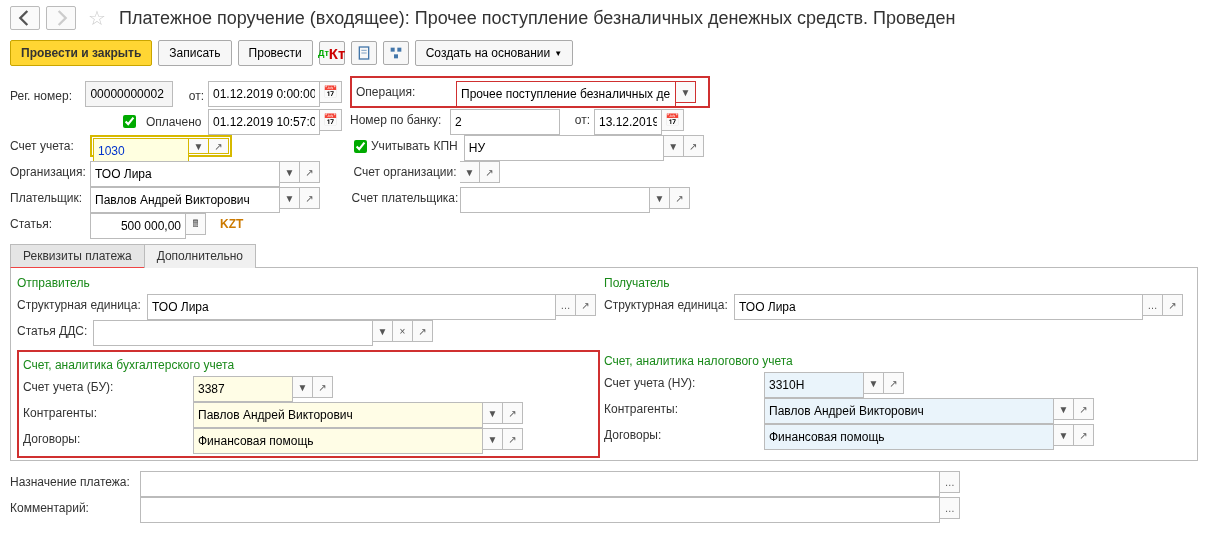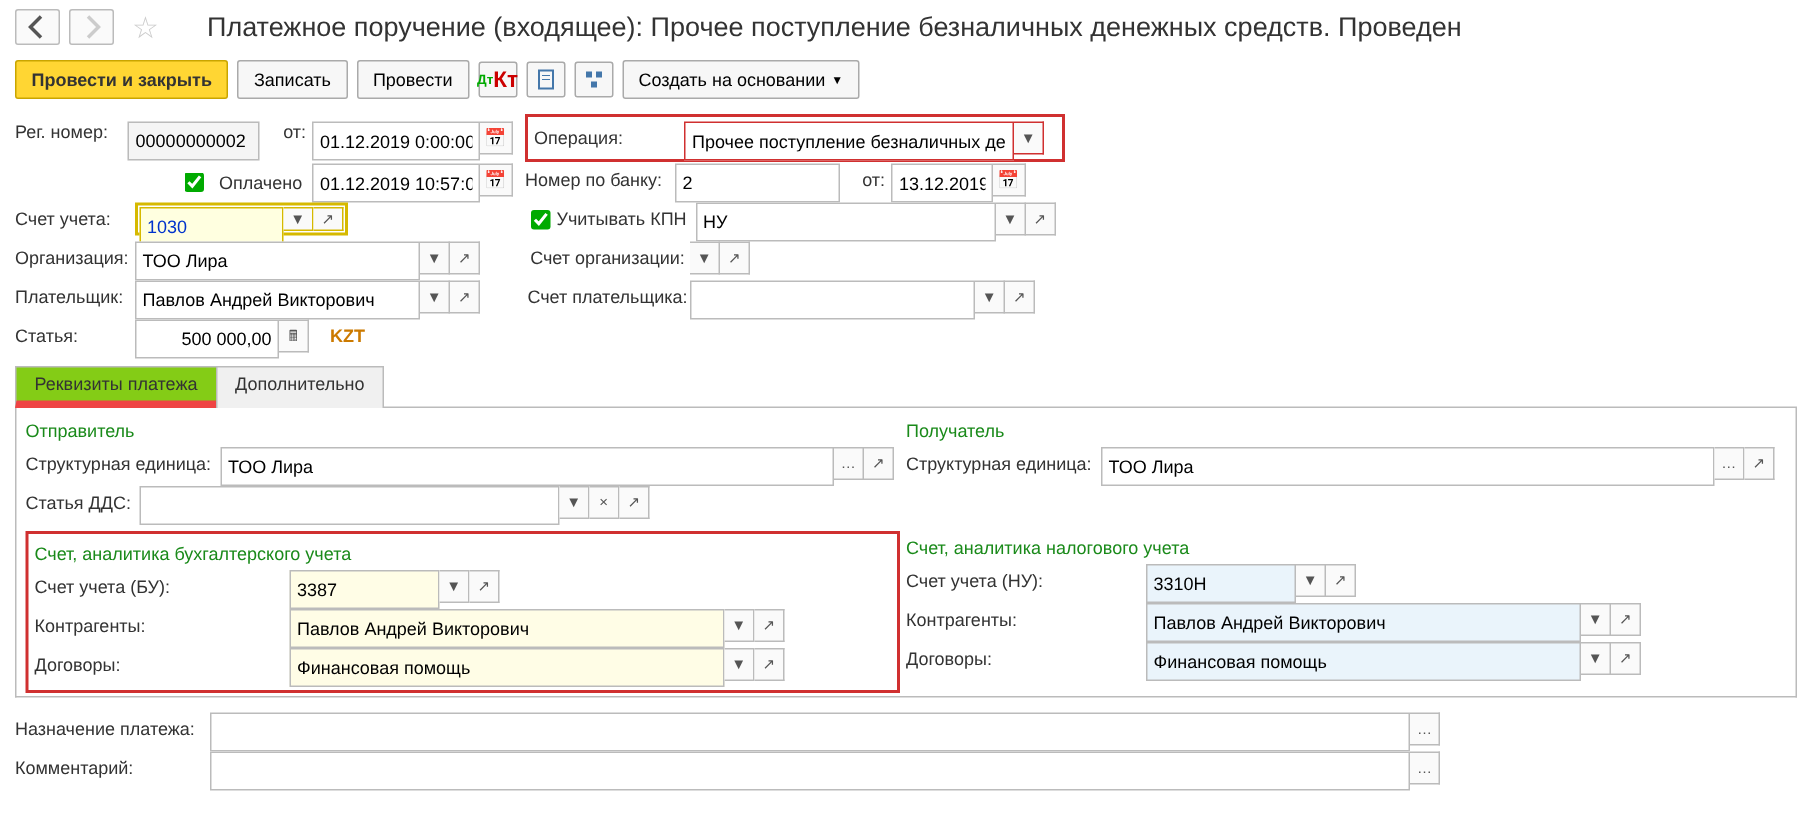--- a/index.html
+++ b/index.html
@@ -1,20 +1,20 @@
 <!DOCTYPE html>
 <html><head>
 <meta charset="utf-8">
 <style>
 * { box-sizing: border-box; font-family: Arial, sans-serif; font-size: 12px; }
 body { margin: 0; padding: 6px 10px; background: #fff; color: #333; }
 .top-bar { display: flex; align-items: center; gap: 6px; margin-bottom: 10px; }
 .nav-btn { width: 30px; height: 24px; border: 1px solid #bbb; background: #fafafa; display: inline-flex; align-items: center; justify-content: center; cursor: pointer; border-radius: 2px; }
 .star-icon { width: 22px; height: 22px; display: inline-flex; align-items: center; justify-content: center; color: #ccc; font-size: 20px; margin: 0 4px; }
-.page-title { font-size: 18px; color: #333; font-weight: normal; margin-left: 20px; }
+.page-title { font-size: 18px; color: #333; font-weight: normal; margin-left: 1px; }
 .toolbar { display: flex; align-items: center; gap: 6px; margin-bottom: 10px; }
 .btn { height: 24px; padding: 12px 10px; border: 1px solid #aaa; background: #f7f7f7; cursor: pointer; border-radius: 2px; display: inline-flex; align-items: center; }
 .btn-yellow { background: #ffd633; border-color: #c9a500; font-weight: bold; color: #333; }
 .btn-icon { width: 26px; padding: 0; justify-content: center; }
 .btn-icon svg { width: 16px; height: 16px; }
 .form-area { margin-bottom: 8px; }
 .form-row { display: flex; align-items: center; margin-bottom: 4px; }
 .lbl { width: 80px; color: #333; }
 .lbl2 { width: 100px; color: #333; }
 .lbl3 { width: 110px; color: #333; text-align: center; }
@@ -24,21 +24,21 @@
 .field.hl-yellow input, .field.hl-yellow .sub-btn { border-color: #d6b900; }
 .field.hl-yellow input { background: #ffffe0; color: #0033cc; }
 .field.hl-red input, .field.hl-red .sub-btn { border-color: #d03030; }
 .field.bg-yellow input { background: #fffde6; }
 .field.bg-blue input { background: #eaf4fb; }
 .cal-btn { width:22px; border:1px solid #bbb; border-left:none; background:#fafafa; display:inline-flex; align-items:center; justify-content:center; cursor:pointer; }
 .chk { margin-right: 4px; accent-color: #0a0; }
 .col-left { width: 340px; flex-shrink: 0; }
 .tabs { display: flex; border-bottom: 1px solid #bbb; margin-top: 6px; }
 .tab { padding: 4px 12px; border: 1px solid #bbb; border-bottom: none; background: #f0f0f0; cursor: pointer; margin-right: -1px; position: relative; top: 1px; }
-.tab.active { background: #84cc16; border-bottom: 5px solid #ef4444; }
+.tab.active { background: #e5e5e5; border-bottom: 1px solid #ef4444; }
 .tab-body { border: 1px solid #bbb; border-top: none; padding: 8px 6px 2px 6px; }
 .two-col { display: flex; gap: 0; }
 .two-col .col { flex: 1; }
 .green-hdr { color: #1a8a1a; margin-bottom: 4px; }
 .account-box { border: 2px solid #d03030; padding: 6px 4px 2px 4px; margin-top: 4px; }
 .small-lbl { width: 130px; display: inline-block; }
 .long-row { display: flex; align-items: center; margin-bottom: 4px; }
 .dots-btn { width: 24px; }
 .kzt { color: #cc7a00; font-weight: bold; margin-left: 6px; }
 </style>
@@ -84,21 +84,21 @@
     </button>
   <button class="btn">
       <span>Создать на основании</span> 
       <span style="margin-left:4px;font-size:8px">▼</span>
     </button>
 </div>
 
 <div class="form-area">
 
   <div class="form-row">
-    <div class="col-left" style="display:flex;align-items:flex-start;">
+    <div class="col-left" style="display:flex;align-items:flex-end;">
       <span class="lbl">Рег. номер:</span>
       <div class="field">
           <input style="width: 88px; background: rgb(245, 245, 245);" value="00000000002">
         </div>
       <span style="width:24px;text-align:right;margin-right:4px">от:</span>
       <div class="field">
           <input style="width: 112px;" value="01.12.2019 0:00:00">
           <span class="cal-btn">📅</span>
         </div>
     </div>

